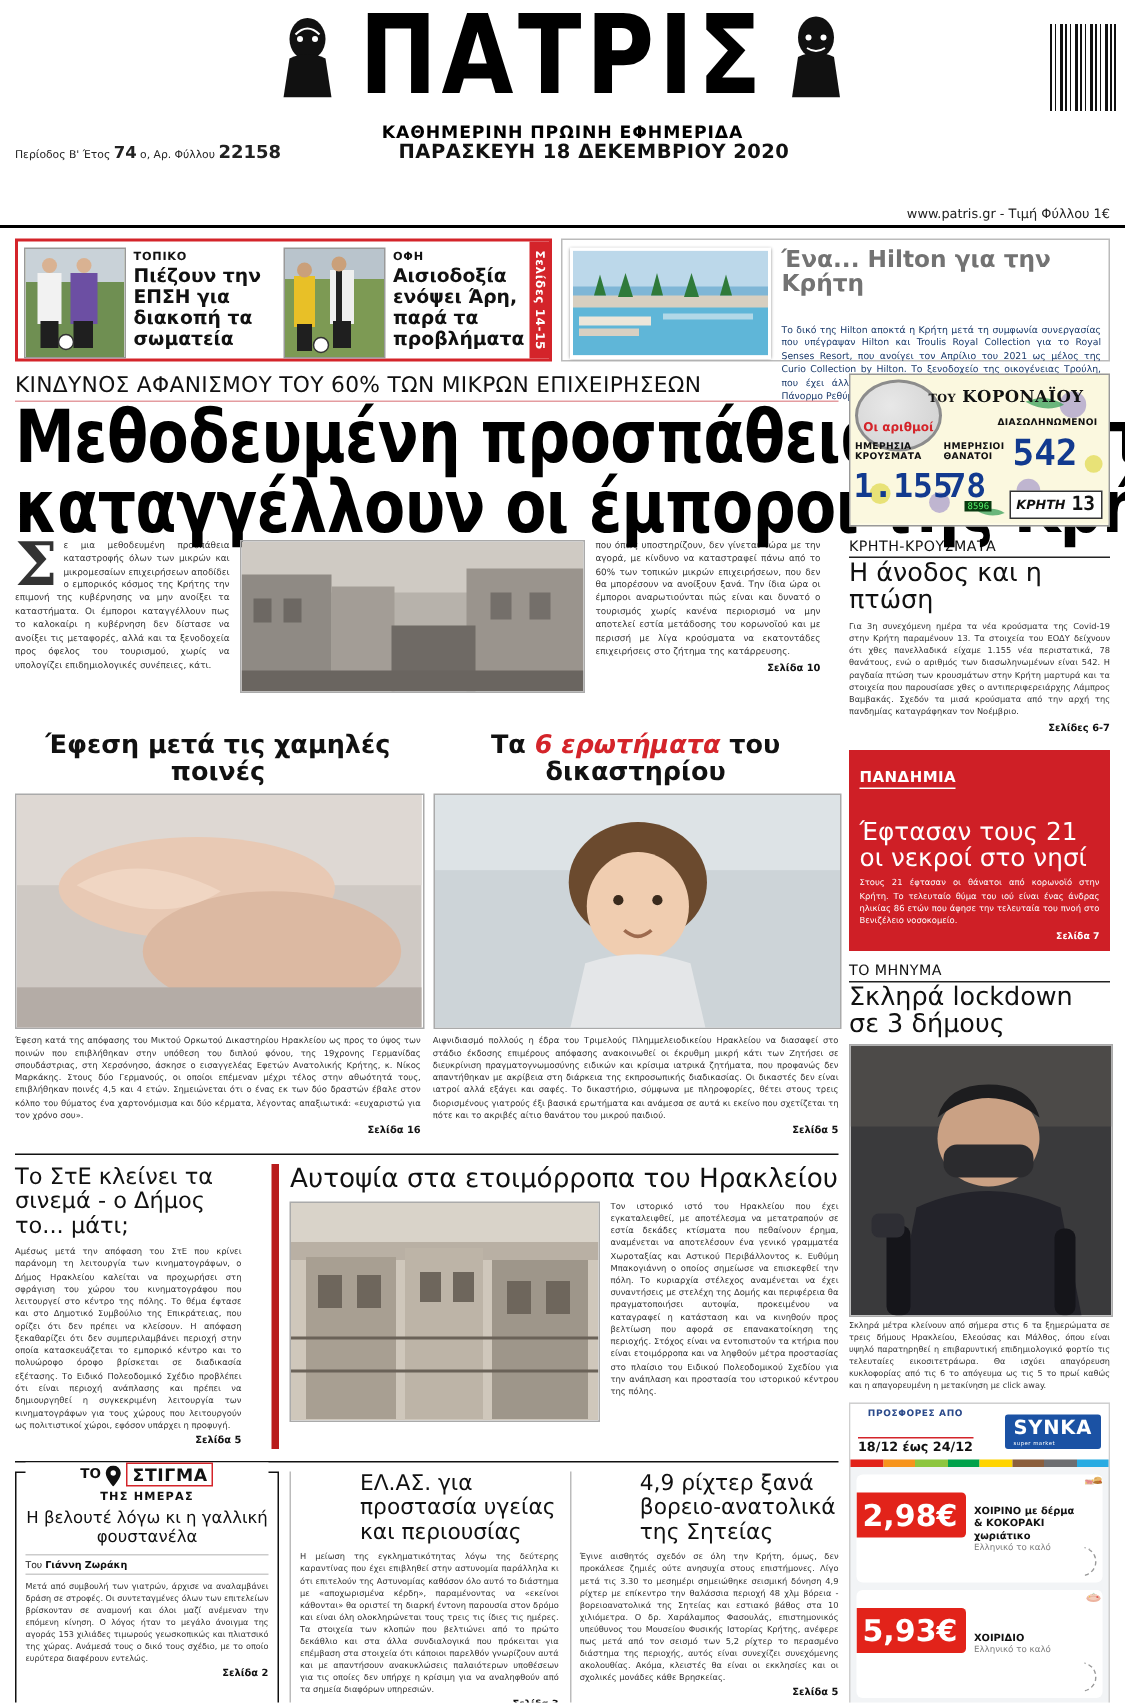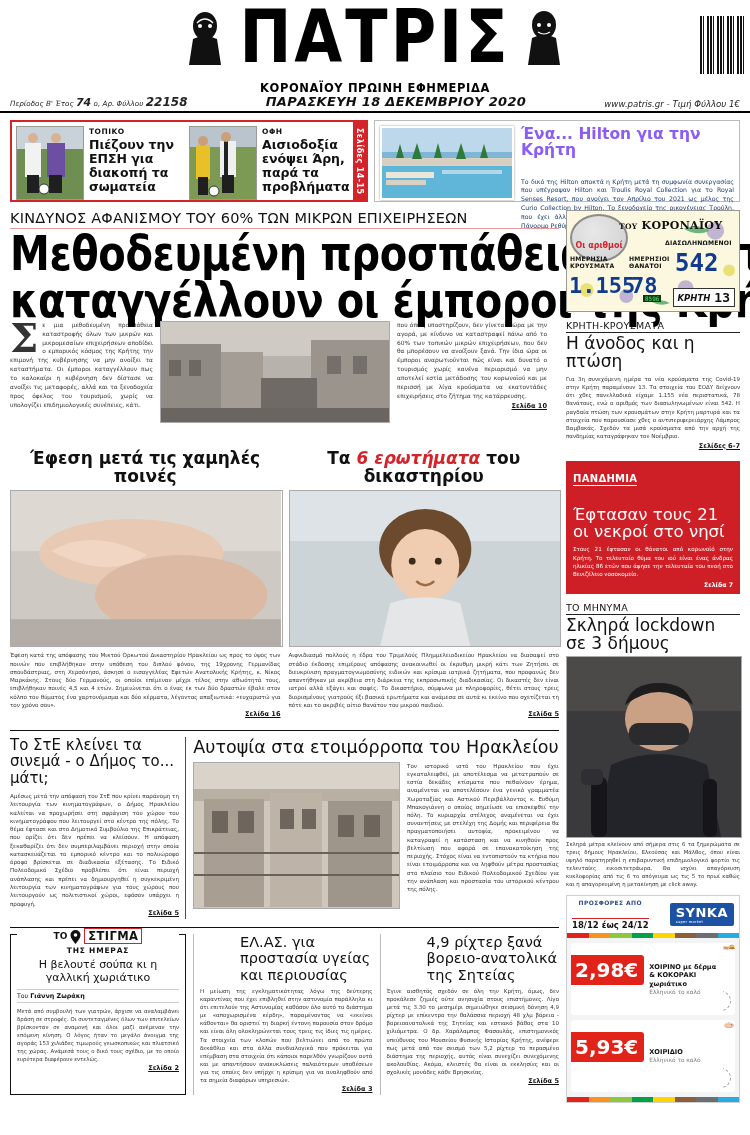--- a/index.html
+++ b/index.html
@@ -23,28 +23,28 @@
   .subtitle{
     text-align:center;font-weight:bold;font-size:11.5px;letter-spacing:.6px;
     margin-top:13px;color:#000;
   }
   .barcode{
     position:absolute;right:6px;top:16px;width:44px;height:58px;
     background:repeating-linear-gradient(90deg,#111 0 1.5px,#fff 1.5px 3px,#111 3px 4px,#fff 4px 6.5px,#111 6.5px 8.5px,#fff 8.5px 10px);
   }
 
   .infobar{
-    display:flex;align-items:flex-end;justify-content:space-between;
-    border-bottom:2.2px solid #000;padding:0 10px 2px 10px;margin-top:2px;font-style:italic;
+    display:flex;justify-content:space-between;
+    border-bottom:2.2px solid #000;padding:0 10px 2px 10px;margin-top:2px;
   }
   .infobar .left{font-size:7.2px;color:#222;}
   .infobar .left .big{font-size:11px;font-weight:bold;}
   .infobar .left .num{font-size:12px;font-weight:bold;}
   .infobar .center{font-size:13px;font-weight:bold;letter-spacing:.3px;}
-  .infobar .right{font-size:8.6px;color:#222;}
+  .infobar .right{font-size:8.6px;color:#222;margin-top:44px;}
 
   
   .teasers{display:flex;gap:6px;margin:7px 10px 0 10px;}
   .sport-box{
     flex:0 0 358px;border:2.2px solid #d4242a;background:#fff;
     display:flex;position:relative;padding:4px;box-sizing:border-box;height:82px;
   }
   .sport-item{display:flex;gap:5px;flex:1;}
   .sport-photo{width:66px;height:72px;border:1px solid #999;position:relative;overflow:hidden;}
   .sport-txt{flex:1;padding-top:1px;}
@@ -53,23 +53,23 @@
   .pagestrip{
     position:absolute;right:0;top:0;bottom:0;width:13px;background:#d4242a;color:#fff;
     writing-mode:vertical-rl;text-orientation:mixed;font-size:8px;font-weight:bold;
     display:flex;align-items:center;justify-content:center;letter-spacing:.4px;
   }
   .hilton-box{
     flex:1;border:1px solid #bbb;display:flex;gap:7px;padding:5px;box-sizing:border-box;height:82px;
   }
   .hilton-photo{width:130px;height:70px;border:2px solid #fff;box-shadow:0 0 2px rgba(0,0,0,.45);position:relative;overflow:hidden;}
   .hilton-txt{flex:1;}
-  .hilton-head{font-size:15.5px;font-weight:bold;line-height:1.05;margin-bottom:19px;color:#8b5cf6;}
+  .hilton-head{font-size:15.5px;font-weight:bold;line-height:1.05;margin-bottom:19px;color:#737373;}
   .hilton-body{font-size:6.2px;line-height:1.42;text-align:justify;color:#1a3a6b;}
-  .pageref{font-weight:bold;font-size:6.6px;text-align:right;color:#111;display:block;margin-top:1px;text-decoration:underline;}
+  .pageref{font-weight:bold;font-size:6.6px;text-align:right;color:#111;display:block;margin-top:1px;}
 
   
   .body-grid{display:flex;gap:7px;margin:8px 10px 0 10px;}
   .col-main{width:549px;}
   .col-side{width:174px;}
 
   
   .overline{
     font-size:14.5px;letter-spacing:.2px;color:#111;border-bottom:1.4px solid #e49ca0;
     padding-bottom:2px;margin-bottom:1px;white-space:nowrap;
@@ -90,21 +90,21 @@
   
   .mid-row{display:flex;gap:8px;margin-top:27px;}
   .mid-art{flex:1;}
   .mid-head{font-size:17px;font-weight:bold;text-align:center;line-height:1.05;margin-bottom:5px;color:#111;}
   .mid-head .em{color:#d4242a;font-style:italic;}
   .mid-photo{width:100%;height:155px;border:1px solid #aaa;position:relative;overflow:hidden;}
   .mid-body{font-size:5.6px;line-height:1.47;text-align:justify;color:#333;margin-top:4px;}
 
   
   .low-row{display:flex;gap:7px;margin-top:10px;border-top:1.6px solid #111;padding-top:6px;}
-  .low-left{width:176px;border-right:1px solid #b91c1c;padding-right:6px;box-sizing:border-box;}
+  .low-left{width:176px;border-right:5px solid #b91c1c;padding-right:20px;box-sizing:border-box;}
   .low-left-head{font-size:15px;line-height:1.12;color:#111;margin-bottom:5px;}
   .low-left-body{font-size:5.6px;line-height:1.48;text-align:justify;color:#333;}
   .low-right{flex:1;}
   .autopsy-head{font-size:17.5px;text-align:center;color:#111;margin-bottom:5px;}
   .autopsy-inner{display:flex;gap:7px;}
   .autopsy-photo{width:205px;height:145px;border:1px solid #aaa;position:relative;overflow:hidden;}
   .autopsy-body{flex:1;font-size:5.6px;line-height:1.47;text-align:justify;color:#333;}
 
   
   .bot-row{display:flex;gap:7px;margin-top:8px;border-top:1.6px solid #111;padding-top:6px;}
@@ -206,21 +206,21 @@
       <span class="logo-face">
         <svg viewBox="0 0 46 56" width="46" height="56">
           <ellipse cx="23" cy="16" rx="12" ry="14" fill="#111"></ellipse>
           <path d="M11 29 Q23 23 35 29 L39 56 L7 56 Z" fill="#111"></path>
           <circle cx="18" cy="16" r="2" fill="#fff"></circle>
             <circle cx="28" cy="16" r="2" fill="#fff"></circle>
           <path d="M17 23 q6 4 12 0" stroke="#fff" stroke-width="1.2" fill="none"></path>
         </svg>
       </span>
     </div>
-    <div class="subtitle">ΚΟΡΟΝΑΪΟΥ ΠΡΩΙΝΗ ΕΦΗΜΕΡΙΔΑ</div>
+    <div class="subtitle">ΚΑΘΗΜΕΡΙΝΗ ΠΡΩΙΝΗ ΕΦΗΜΕΡΙΔΑ</div>
     <div class="barcode"></div>
   </div>
 
   <div class="infobar">
     <div class="left">
       <span>Περίοδος Β' Έτος</span>
       <span class="big">74</span>
       <span>ο, Αρ. Φύλλου</span>
       <span class="num">22158</span>
     </div>
@@ -420,21 +420,21 @@
             <span class="stigma-to">ΤΟ</span>
             <span class="stigma-pin">
               <svg viewBox="0 0 11 14" width="11" height="14">
                 <path d="M5.5 0a5 5 0 0 0-5 5c0 3.6 5 9 5 9s5-5.4 5-9a5 5 0 0 0-5-5z" fill="#111"></path>
                 <circle cx="5.5" cy="5" r="1.8" fill="#fff"></circle>
               </svg>
             </span>
             <span class="stigma-word">ΣΤΙΓΜΑ</span>
           </div>
           <div class="stigma-day">ΤΗΣ ΗΜΕΡΑΣ</div>
-          <div class="stigma-head">Η βελουτέ σούπα κι η γαλλική χωριάτικο</div>
+          <div class="stigma-head">Η βελουτέ λόγω κι η γαλλική φουστανέλα</div>
           <div class="stigma-by">
             <span>Του</span>
             <b>Γιάννη Ζωράκη</b>
           </div>
           <div class="stigma-body">
             <span>Μετά από συμβουλή των γιατρών, άρχισε να αναλαμβάνει δράση σε στροφές. Οι συντεταγμένες όλων των επιτελείων βρίσκονταν σε αναμονή και όλοι μαζί ανέμεναν την επόμενη κίνηση. Ο λόγος ήταν το μεγάλο άνοιγμα της αγοράς 153 χιλιάδες τιμωρούς γεωσκοπικώς και πλιατσικό της χώρας. Ανάμεσά τους ο δικό τους σχέδιο, με το οποίο ευρύτερα διαφέρουν εντελώς.</span>
             <span class="pageref">Σελίδα 2</span>
           </div>
         </div>
 

